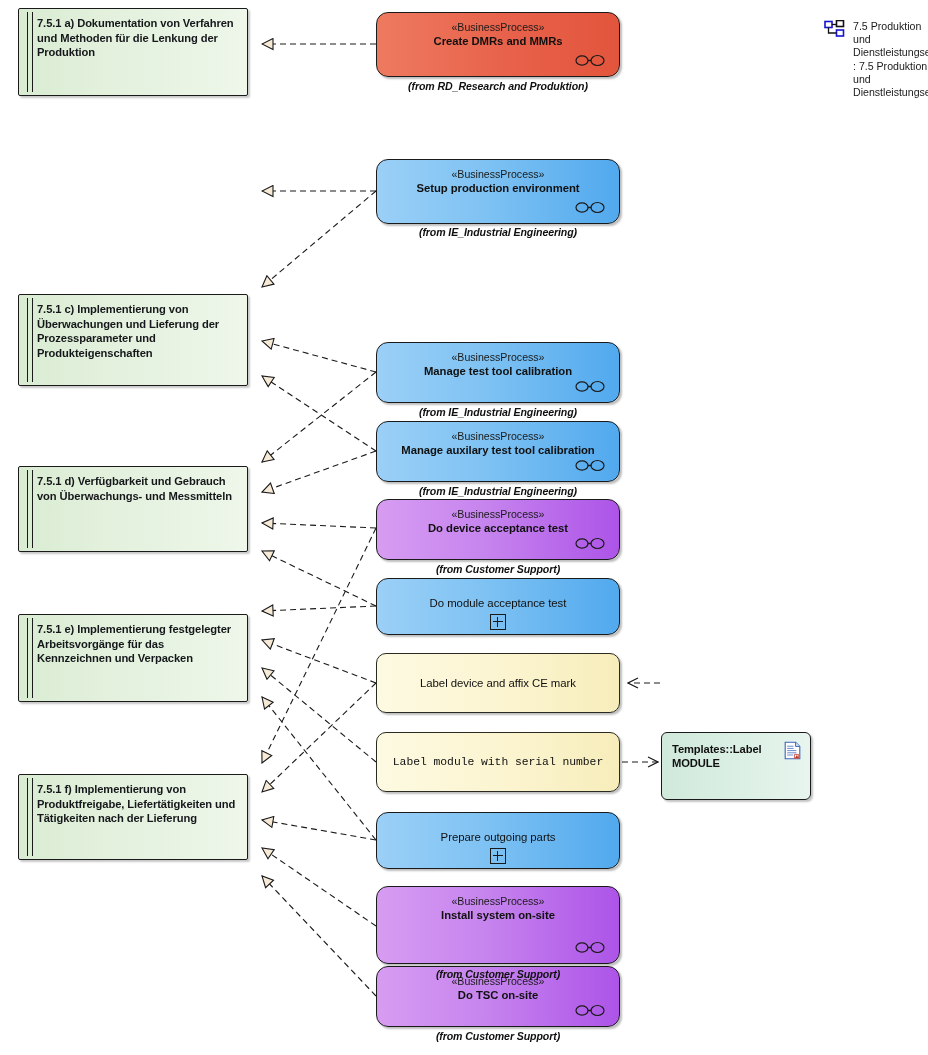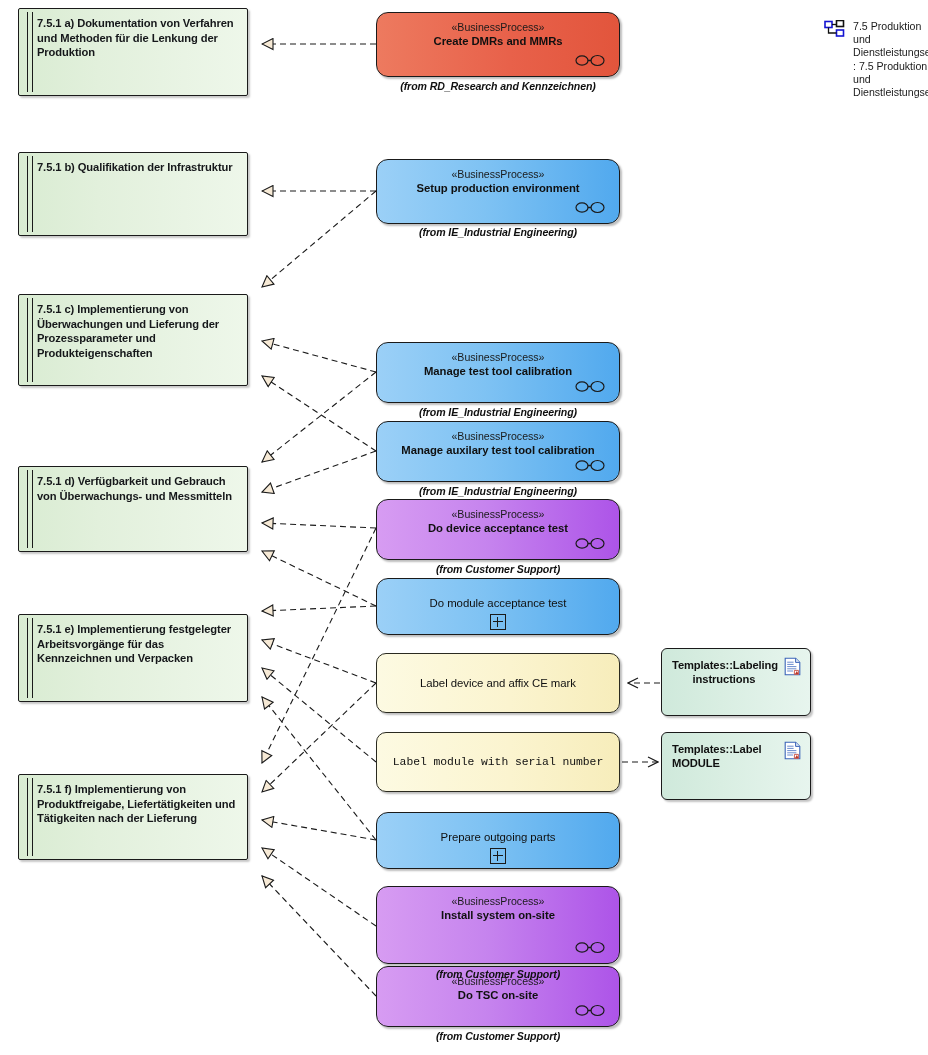--- a/index.html
+++ b/index.html
@@ -145,24 +145,20 @@
       <path d="M652,683 L620,683" marker-end="url(#opn)"></path>
       <path d="M614,762 L650,762" marker-end="url(#opn)"></path>
     </g>
   </svg>
 
   <div class="node req" style="left:10px;top:8px;width:230px;height:88px;">
     <div class="spine"></div>
     <div class="reqtext">7.5.1 a) Dokumentation von Verfahren und Methoden für die Lenkung der Produktion</div>
   </div>
 
-  <div class="node req" style="left:10px;top:152px;width:230px;height:84px;">
-    <div class="spine"></div>
-    <div class="reqtext">7.5.1 b) Qualifikation der Infrastruktur</div>
-  </div>
 
   <div class="node req" style="left:10px;top:294px;width:230px;height:92px;">
     <div class="spine"></div>
     <div class="reqtext">7.5.1 c) Implementierung von Überwachungen und Lieferung der Prozessparameter und Produkteigenschaften</div>
   </div>
 
   <div class="node req" style="left:10px;top:466px;width:230px;height:86px;">
     <div class="spine"></div>
     <div class="reqtext">7.5.1 d) Verfügbarkeit und Gebrauch von Überwachungs- und Messmitteln</div>
   </div>
@@ -181,21 +177,21 @@
     <div class="inner">
       <div class="stereo">«BusinessProcess»</div>
       <div class="pname">Create DMRs and MMRs</div>
     </div>
     <svg class="procicon" viewBox="0 0 30 13">
       <ellipse cx="7" cy="6.5" rx="6" ry="4.6" fill="none" stroke="#1a1a1a" stroke-width="1.2"></ellipse>
       <ellipse cx="22.5" cy="6.5" rx="6.5" ry="5" fill="none" stroke="#1a1a1a" stroke-width="1.2"></ellipse>
       <line x1="12.8" y1="6.5" x2="16.2" y2="6.5" stroke="#1a1a1a" stroke-width="1.4"></line>
     </svg>
   </div>
-  <div class="fromcap" style="left:368px;top:80px;">(from RD_Research and Kennzeichnen)</div>
+  <div class="fromcap" style="left:368px;top:80px;">(from RD_Research and Produktion)</div>
 
   <div class="node proc blue" style="left:368px;top:159px;width:244px;height:65px;">
     <div class="inner">
       <div class="stereo">«BusinessProcess»</div>
       <div class="pname">Setup production environment</div>
     </div>
     <svg class="procicon" viewBox="0 0 30 13">
       <ellipse cx="7" cy="6.5" rx="6" ry="4.6" fill="none" stroke="#1a1a1a" stroke-width="1.2"></ellipse>
       <ellipse cx="22.5" cy="6.5" rx="6.5" ry="5" fill="none" stroke="#1a1a1a" stroke-width="1.2"></ellipse>
       <line x1="12.8" y1="6.5" x2="16.2" y2="6.5" stroke="#1a1a1a" stroke-width="1.4"></line>
@@ -287,36 +283,20 @@
       <div class="pname">Do TSC on-site</div>
     </div>
     <svg class="procicon" viewBox="0 0 30 13">
       <ellipse cx="7" cy="6.5" rx="6" ry="4.6" fill="none" stroke="#1a1a1a" stroke-width="1.2"></ellipse>
       <ellipse cx="22.5" cy="6.5" rx="6.5" ry="5" fill="none" stroke="#1a1a1a" stroke-width="1.2"></ellipse>
       <line x1="12.8" y1="6.5" x2="16.2" y2="6.5" stroke="#1a1a1a" stroke-width="1.4"></line>
     </svg>
   </div>
   <div class="fromcap" style="left:368px;top:1030px;">(from Customer Support)</div>
 
-  <div class="node artifact" style="left:653px;top:648px;width:150px;height:68px;">
-    <div class="aname">Templates::Labeling instructions</div>
-    <svg class="docicon" viewBox="0 0 17 19">
-      <path d="M1.2,1.2 h10.4 l4.2,4.2 v12.4 h-14.6 z" fill="#ffffff" stroke="#3a63b8" stroke-width="1.1"></path>
-      <path d="M11.6,1.2 v4.2 h4.2" fill="#dce6f6" stroke="#3a63b8" stroke-width="1"></path>
-      <g stroke="#5a7fc8" stroke-width="0.9">
-        <line x1="3.2" y1="5.2" x2="9.6" y2="5.2"></line>
-        <line x1="3.2" y1="7.4" x2="9.6" y2="7.4"></line>
-        <line x1="3.2" y1="9.6" x2="12.4" y2="9.6"></line>
-        <line x1="3.2" y1="11.8" x2="12.4" y2="11.8"></line>
-        <line x1="3.2" y1="14" x2="9" y2="14"></line>
-      </g>
-      <path d="M10.4,13.4 l4,0 l0,4 l-4,0 z" fill="#ffffff" stroke="#c0392b" stroke-width="0.8"></path>
-      <path d="M11,17 l1.8,-3 l1.8,3 z" fill="#c0392b"></path>
-    </svg>
-  </div>
 
   <div class="node artifact" style="left:653px;top:732px;width:150px;height:68px;">
     <div class="aname" style="text-align:left;">Templates::Label MODULE</div>
     <svg class="docicon" viewBox="0 0 17 19">
       <path d="M1.2,1.2 h10.4 l4.2,4.2 v12.4 h-14.6 z" fill="#ffffff" stroke="#3a63b8" stroke-width="1.1"></path>
       <path d="M11.6,1.2 v4.2 h4.2" fill="#dce6f6" stroke="#3a63b8" stroke-width="1"></path>
       <g stroke="#5a7fc8" stroke-width="0.9">
         <line x1="3.2" y1="5.2" x2="9.6" y2="5.2"></line>
         <line x1="3.2" y1="7.4" x2="9.6" y2="7.4"></line>
         <line x1="3.2" y1="9.6" x2="12.4" y2="9.6"></line>

